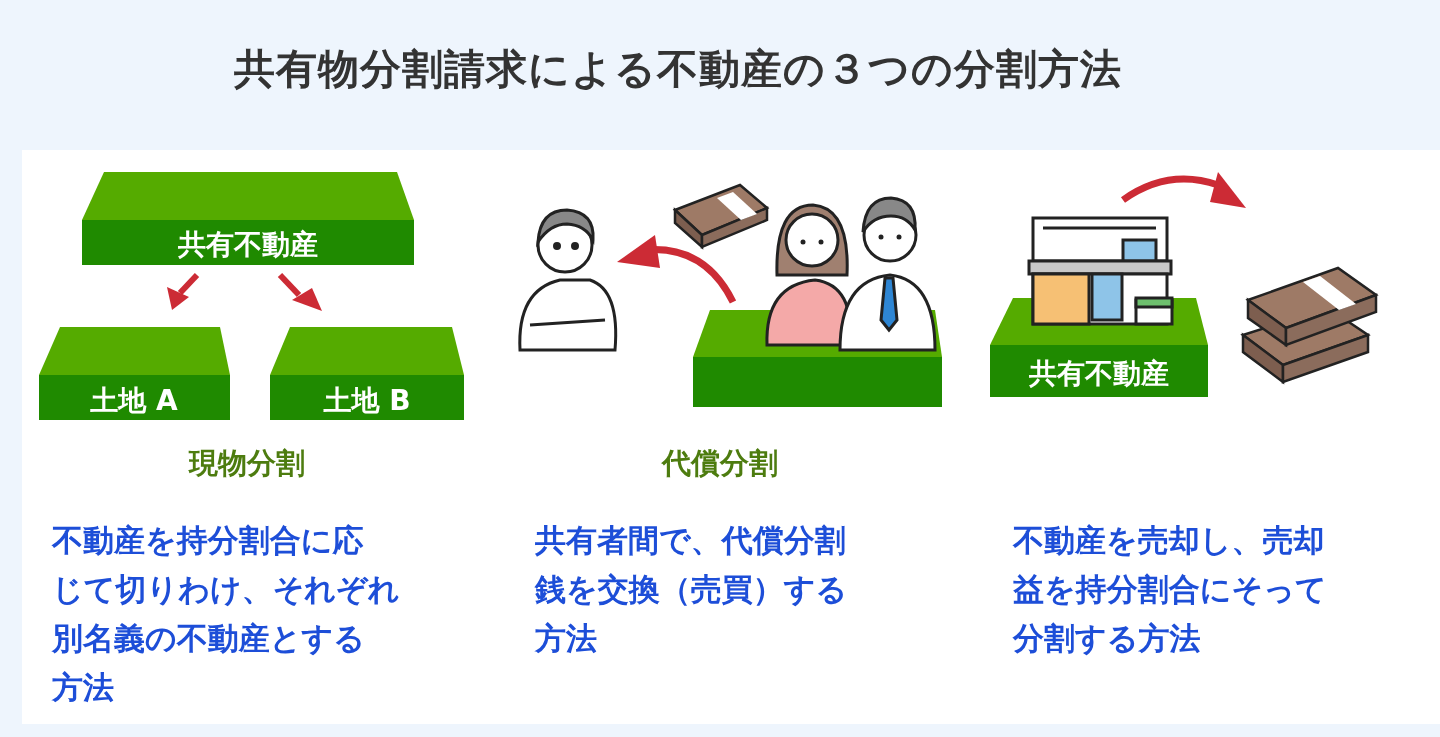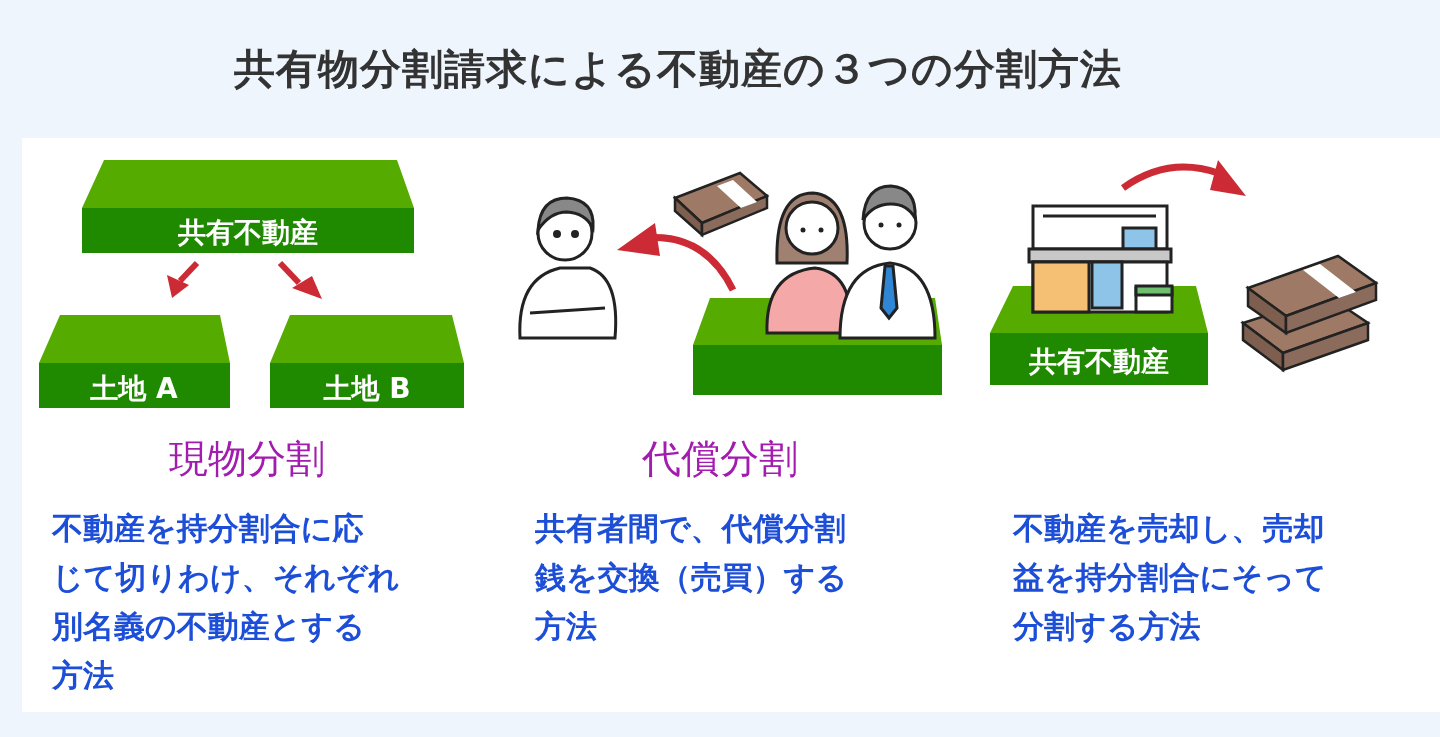--- a/index.html
+++ b/index.html
@@ -1,21 +1,21 @@
 <!DOCTYPE html>
 <html><head>
 <meta charset="utf-8">
 <style>
   html,body{margin:0;padding:0;}
   body{width:1440px;height:737px;background:#eef5fd;font-family:"DejaVu Sans","Liberation Sans",sans-serif;color:#333;position:relative;overflow:hidden;}
   .title{position:absolute;left:0;top:42px;width:1356px;text-align:center;font-size:41px;font-weight:bold;color:#333;letter-spacing:1px;}
-  .panel{position:absolute;top:138px;width:510px;height:574px;background:#fff;}
+  .panel{position:absolute;top:150px;width:510px;height:574px;background:#fff;}
   .p1{left:22px}.p2{left:495px}.p3{left:968px}
   .illus{position:absolute;left:0;top:0;width:450px;height:270px;}
-  .ptitle{position:absolute;top:294px;left:0;width:450px;text-align:center;font-size:39px;font-weight:normal;color:#a21caf;}
+  .ptitle{position:absolute;top:294px;left:0;width:450px;text-align:center;font-size:29px;font-weight:bold;color:#4d7c0f;}
   .pdesc{position:absolute;top:366px;font-size:31px;line-height:49px;color:#1d4ed8;white-space:pre-line;font-weight:bold;}
   .p1 .pdesc{left:30px;width:410px}
   .p2 .pdesc{left:40px;width:400px}
   .p3 .pdesc{left:45px;width:400px}
   svg text{font-family:"DejaVu Sans","Liberation Sans",sans-serif;font-weight:bold;}
 </style>
 </head>
 <body>
 
 <div class="title">共有物分割請求による不動産の３つの分割方法</div>

